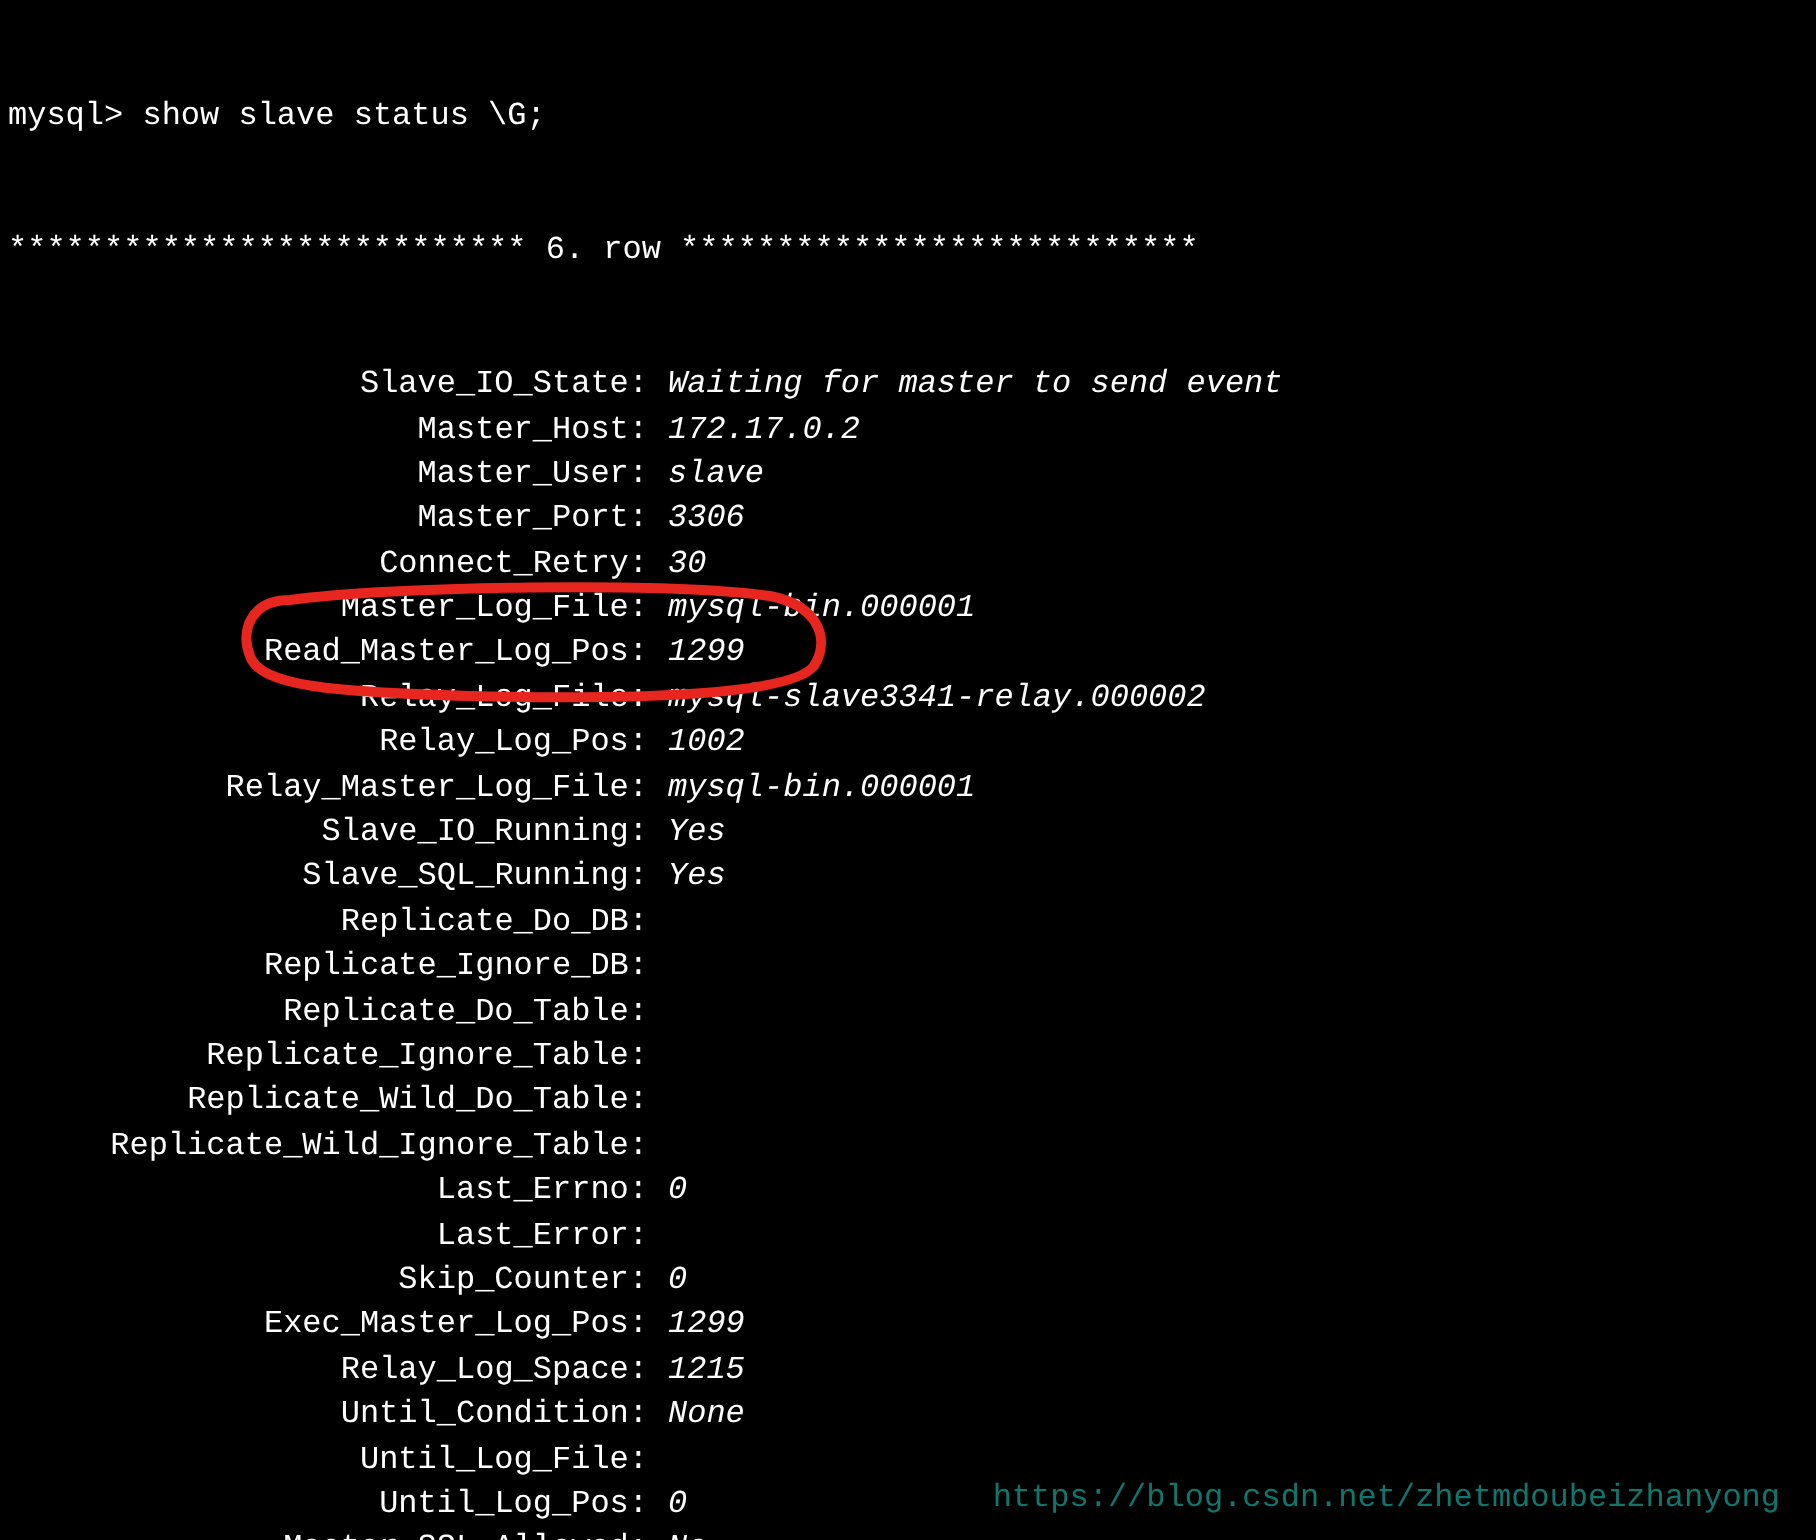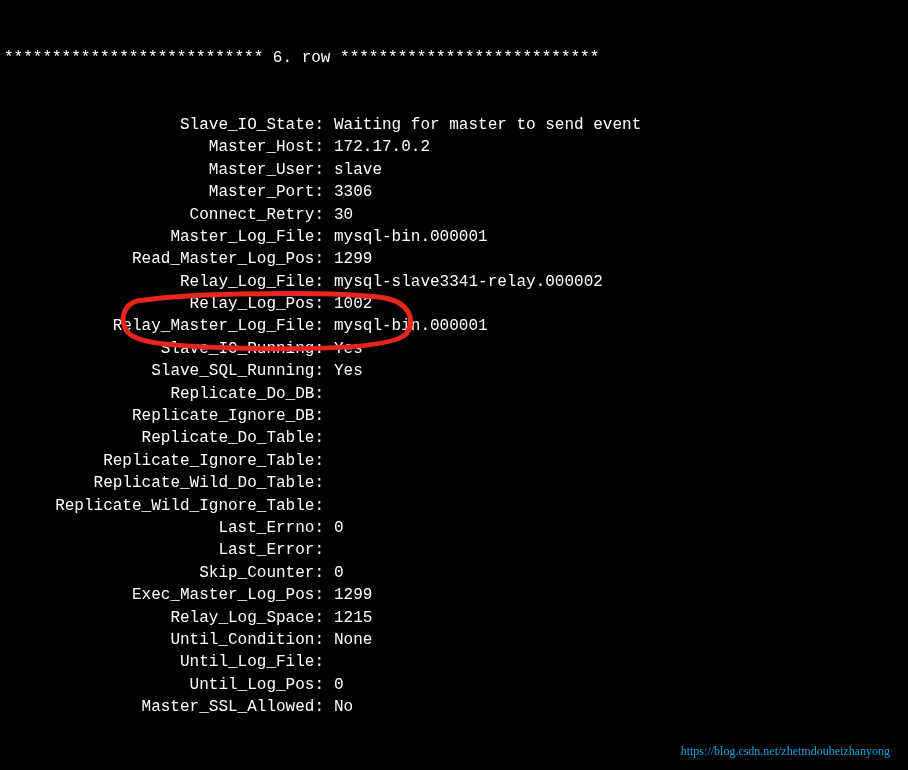--- a/index.html
+++ b/index.html
@@ -32,42 +32,46 @@
       display: flex;
     }
     .field-label {
       width: 320px;
       text-align: right;
       display: inline-block;
     }
     .field-value {
       padding-left: 10px;
       display: inline-block;
+      font-style: italic;
     }
     .watermark {
       position: absolute;
       bottom: 10px;
       right: 18px;
-      color: #0ea5e9;
-      font-family: Liberation Serif, serif;
-      font-size: 12px;
+      color: #0f766e;
+      font-family: Liberation Mono, monospace;
+      font-size: 16px;
     }
     .annotation {
       position: absolute;
       pointer-events: none;
       z-index: 10;
     }
     .annotation svg {
       display: block;
     }
   </style>
 </head>
 <body>
 
 <div class="terminal">
+  <div class="prompt-line">
+    <span>mysql&gt; </span><span>show slave status \G;</span>
+  </div>
   <div class="row-header">*************************** 6. row ***************************</div>
   <div id="fields-container"><div class="field-line"><span class="field-label">Slave_IO_State:</span><span class="field-value">Waiting for master to send event</span></div><div class="field-line"><span class="field-label">Master_Host:</span><span class="field-value">172.17.0.2</span></div><div class="field-line"><span class="field-label">Master_User:</span><span class="field-value">slave</span></div><div class="field-line"><span class="field-label">Master_Port:</span><span class="field-value">3306</span></div><div class="field-line"><span class="field-label">Connect_Retry:</span><span class="field-value">30</span></div><div class="field-line"><span class="field-label">Master_Log_File:</span><span class="field-value">mysql-bin.000001</span></div><div class="field-line"><span class="field-label">Read_Master_Log_Pos:</span><span class="field-value">1299</span></div><div class="field-line"><span class="field-label">Relay_Log_File:</span><span class="field-value">mysql-slave3341-relay.000002</span></div><div class="field-line"><span class="field-label">Relay_Log_Pos:</span><span class="field-value">1002</span></div><div class="field-line"><span class="field-label">Relay_Master_Log_File:</span><span class="field-value">mysql-bin.000001</span></div><div class="field-line"><span class="field-label">Slave_IO_Running:</span><span class="field-value">Yes</span></div><div class="field-line"><span class="field-label">Slave_SQL_Running:</span><span class="field-value">Yes</span></div><div class="field-line"><span class="field-label">Replicate_Do_DB:</span><span class="field-value"></span></div><div class="field-line"><span class="field-label">Replicate_Ignore_DB:</span><span class="field-value"></span></div><div class="field-line"><span class="field-label">Replicate_Do_Table:</span><span class="field-value"></span></div><div class="field-line"><span class="field-label">Replicate_Ignore_Table:</span><span class="field-value"></span></div><div class="field-line"><span class="field-label">Replicate_Wild_Do_Table:</span><span class="field-value"></span></div><div class="field-line"><span class="field-label">Replicate_Wild_Ignore_Table:</span><span class="field-value"></span></div><div class="field-line"><span class="field-label">Last_Errno:</span><span class="field-value">0</span></div><div class="field-line"><span class="field-label">Last_Error:</span><span class="field-value"></span></div><div class="field-line"><span class="field-label">Skip_Counter:</span><span class="field-value">0</span></div><div class="field-line"><span class="field-label">Exec_Master_Log_Pos:</span><span class="field-value">1299</span></div><div class="field-line"><span class="field-label">Relay_Log_Space:</span><span class="field-value">1215</span></div><div class="field-line"><span class="field-label">Until_Condition:</span><span class="field-value">None</span></div><div class="field-line"><span class="field-label">Until_Log_File:</span><span class="field-value"></span></div><div class="field-line"><span class="field-label">Until_Log_Pos:</span><span class="field-value">0</span></div><div class="field-line"><span class="field-label">Master_SSL_Allowed:</span><span class="field-value">No</span></div></div>
 </div>
 
 <div class="annotation" style="left:115px; top:288px;">
   <svg width="300" height="70" viewBox="0 0 300 70">
     <path d="M 30 12 
              C 10 12, 5 28, 10 40 
              C 15 55, 50 58, 120 60 
              C 200 62, 280 60, 292 45 

